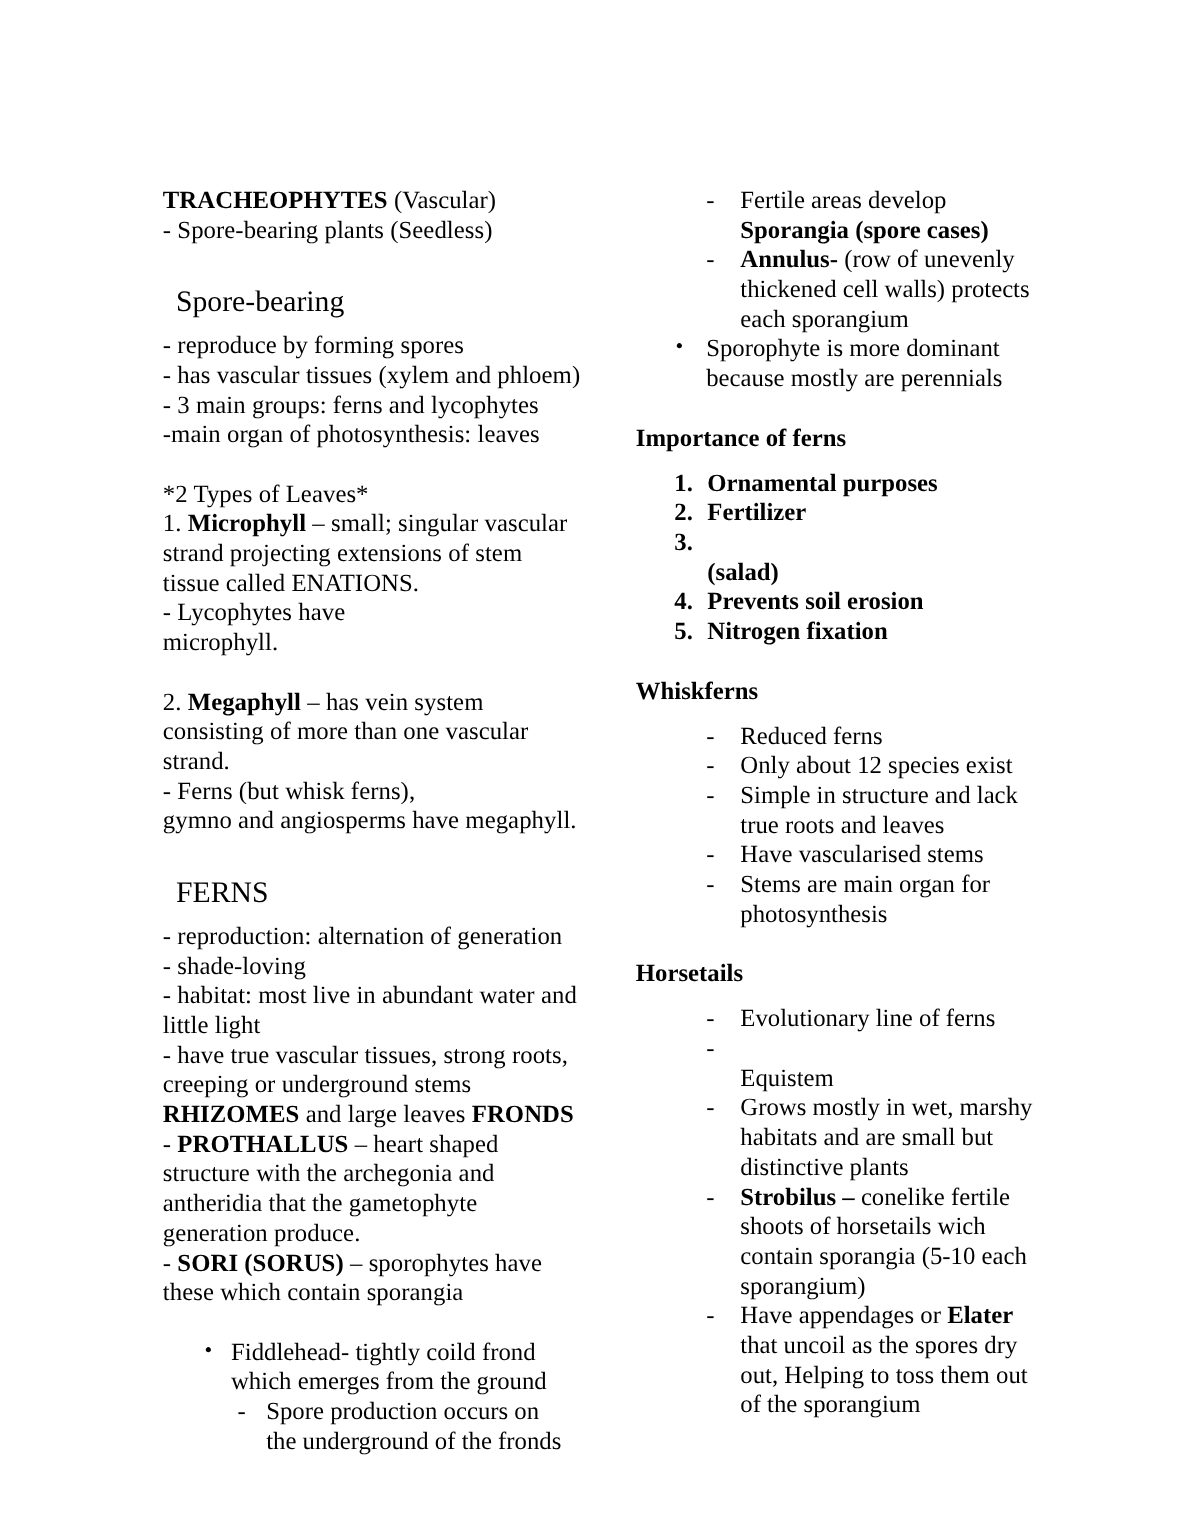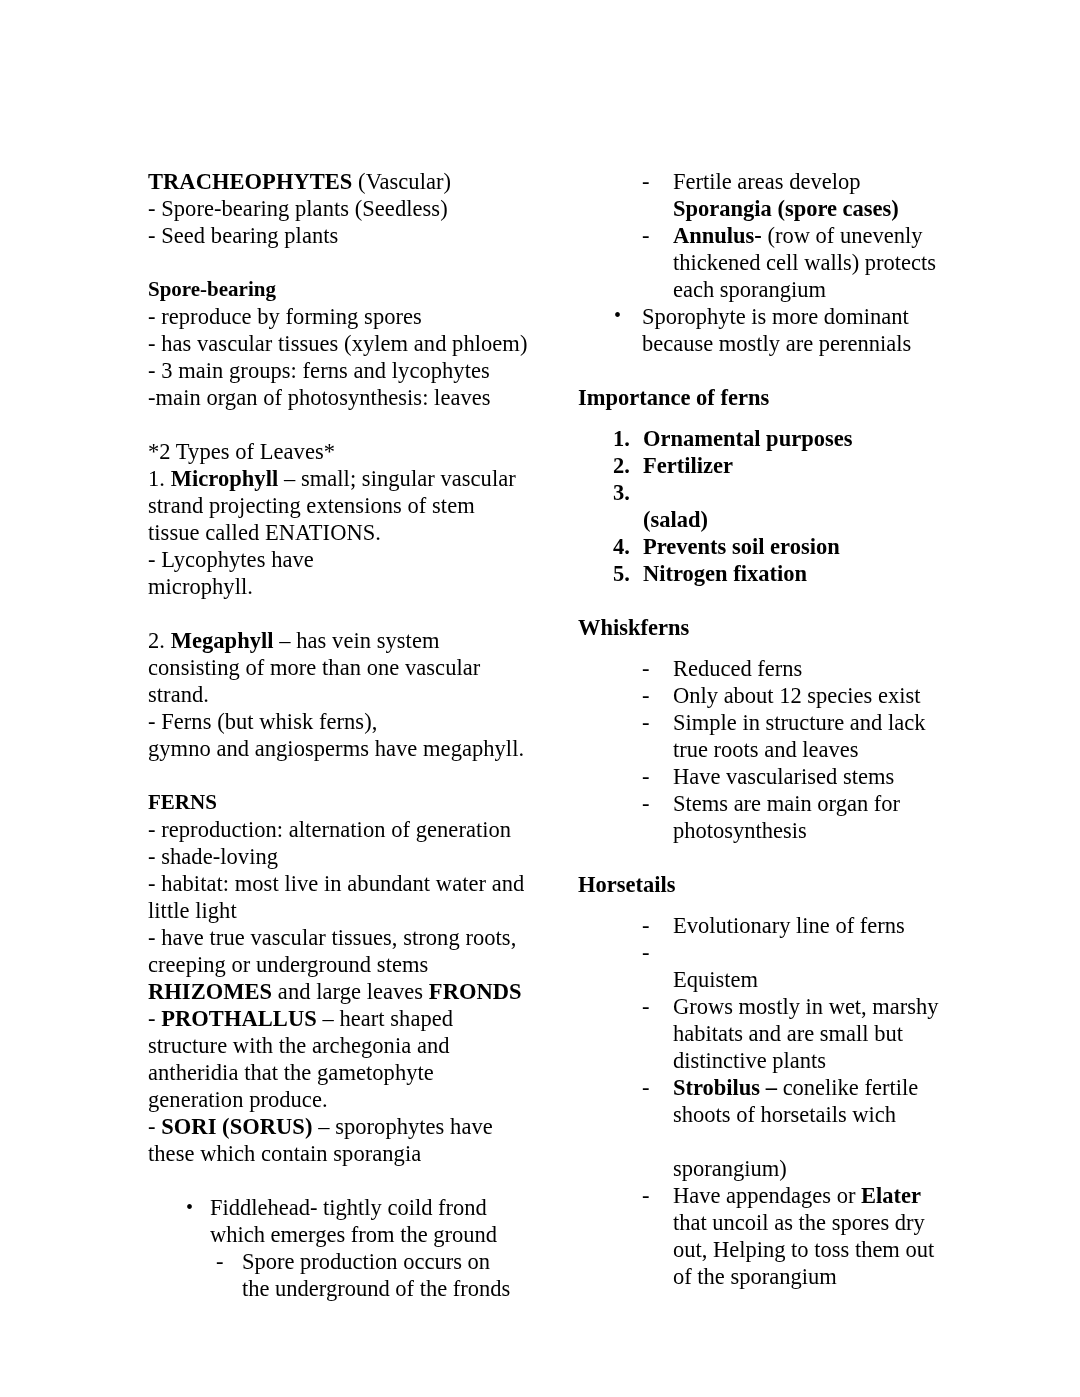--- a/index.html
+++ b/index.html
@@ -48,24 +48,24 @@
   .blank {
     height: 27px;
   }
   .blank-sm {
     height: 14px;
   }
   .bold {
     font-weight: bold;
   }
   .heading {
-    font-weight: bold;
-    font-size: 21px;
-    line-height: 27px;
-    margin: 0;
+    font-weight: normal;
+    font-size: 27px;
+    line-height: 27px;
+    margin: 12px;
   }
   .indent-tab {
     padding-left: 132px;
   }
   .indent-tab2 {
     padding-left: 140px;
   }
 
   
   ul.bul, ol.num {
@@ -153,21 +153,20 @@
 </head>
 <body>
 
 <div class="page">
   <div class="columns">
 
     <div class="col-left">
 
       <p class="line"><span class="bold">TRACHEOPHYTES</span><span> (Vascular)</span></p>
       <p class="line">- Spore-bearing plants (Seedless)</p>
-      <p class="line">- Seed bearing plants</p>
 
       <div class="blank"></div>
 
       <p class="heading">Spore-bearing</p>
       <p class="line">- reproduce by forming spores</p>
       <p class="line">- has vascular tissues (xylem and phloem)</p>
       <p class="line">- 3 main groups: ferns and lycophytes</p>
       <p class="line">-main organ of photosynthesis: leaves</p>
 
       <div class="blank"></div>
@@ -316,21 +315,21 @@
         <li class="r-dash">
           <span class="marker">-</span>
           <span class="txt">Grows mostly in wet, marshy</span><br>
           <span class="txt">habitats and are small but</span><br>
           <span class="txt">distinctive plants</span>
         </li>
         <li class="r-dash">
           <span class="marker">-</span>
           <span class="txt bold">Strobilus –</span><span class="txt"> conelike fertile</span><br>
           <span class="txt">shoots of horsetails wich</span><br>
-          <br>
+          <span class="txt">contain sporangia (5-10 each</span><br>
           <span class="txt">sporangium)</span>
         </li>
         <li class="r-dash">
           <span class="marker">-</span>
           <span class="txt">Have appendages or </span><span class="txt bold">Elater</span><br>
           <span class="txt">that uncoil as the spores dry</span><br>
           <span class="txt">out, Helping to toss them out</span><br>
           <span class="txt">of the  sporangium</span>
         </li>
       </ul>

